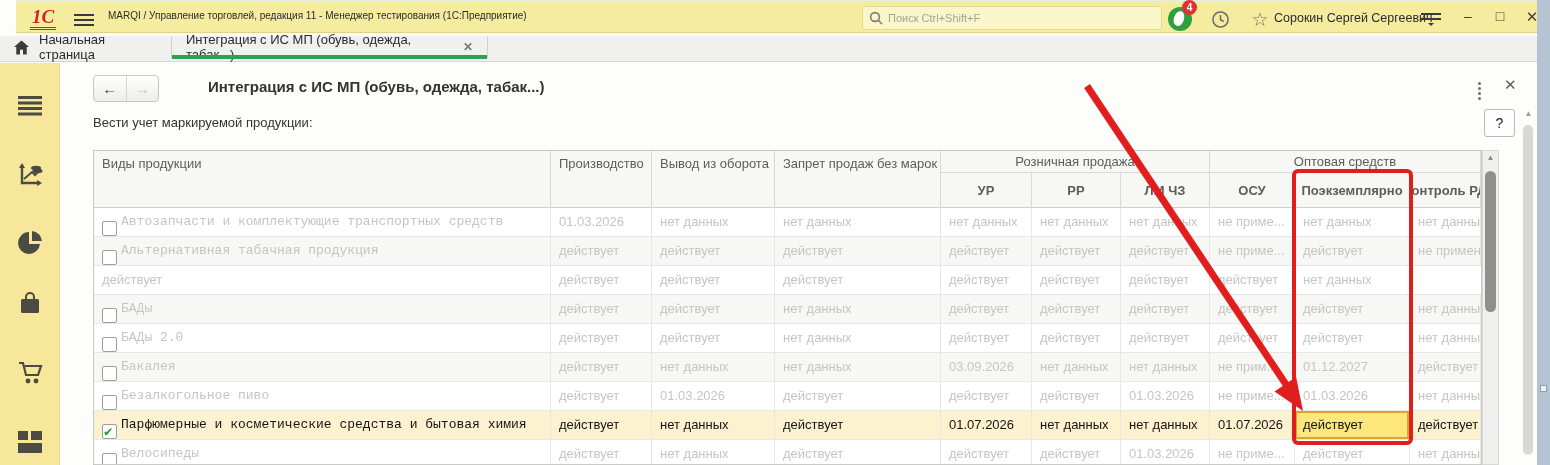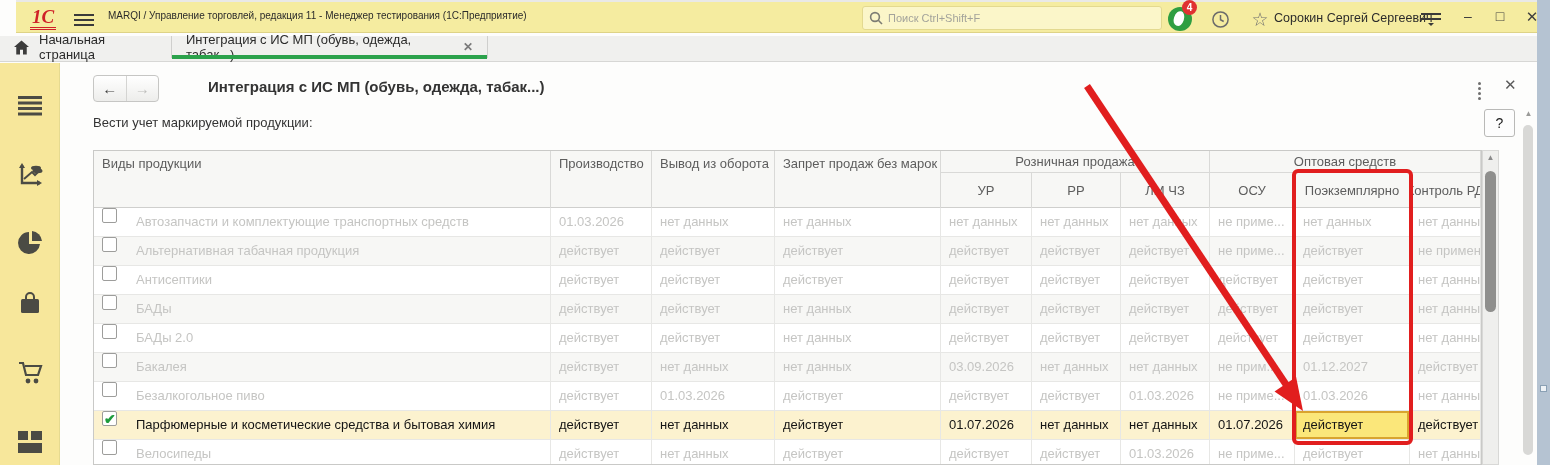--- a/index.html
+++ b/index.html
@@ -51,26 +51,26 @@
   .form-x { position:absolute; left:1444px; top:13px; font-size:15px; color:#5a5a5a; }
   .lead { position:absolute; left:33px; top:52px; color:#333; }
   .helpbtn { position:absolute; left:1424px; top:46px; width:31px; height:28px; border:1px solid #b9b9b7; border-radius:3px; background:#fdfdfd; text-align:center; line-height:26px; font-size:14px; color:#222; }
 
   
   .tbl { position:absolute; left:33px; top:87px; width:1389px; height:315px; border:1px solid #c9c9c7; background:#fff; overflow:hidden; }
   .thead { display:grid; grid-template-columns:457px 101px 123px 166px 91px 89px 89px 85px 115px 71px; grid-template-rows:22px 35px; background:#f7f7f5; color:#5d5d5d; border-bottom:1px solid #cfcfcd; height:57px; }
   .h { border-right:1px solid #d9d9d7; padding:5px 8px; white-space:nowrap; overflow:hidden; }
   .h.span2 { grid-row:1/3; }
   .h.grp { text-align:center; border-bottom:1px solid #d9d9d7; padding-top:3px; }
-  .h.sub { text-align:center; display:flex; align-items:center; justify-content:center; padding:0 4px; }
+  .h.sub { text-align:center; display:flex; align-items:center; justify-content:center; padding:0 4px;font-weight:bold; }
   .trow { display:grid; grid-template-columns:457px 101px 123px 166px 91px 89px 89px 85px 115px 71px; height:29px; border-bottom:1px solid #e7e7e5; color:#c5c5c3; background:#fff; }
   .trow.stripe { background:#f7f7f5; }
   .trow.hl { background:#fcf2cf; color:#141414; }
   .cell { border-right:1px solid #e7e7e5; padding:0 8px; line-height:28px; white-space:nowrap; overflow:hidden; }
-  .name-cell { display:flex; align-items:flex-start; gap:19px; }
+  .name-cell { display:flex; align-items:flex-end; gap:4px;font-family:Liberation Mono, monospace; }
   .cb { width:15px; height:15px; min-width:15px; border:1px solid #9d9d9b; border-radius:2px; background:#fff; position:relative; }
   .cb.on:after { content:"\2714"; position:absolute; left:1px; top:-7px; font-size:14px; color:#1d9b3c; font-weight:bold; }
   .cell.sel { background:#fbe77a; box-shadow:inset 0 0 0 2px #d9a42f; }
 
   
   .tbl-scroll { position:absolute; left:1422px; top:87px; width:17px; height:315px; background:#efefed; border:1px solid #d8d8d6; }
   .tbl-scroll .up { text-align:center; font-size:8px; color:#8a8a8a; line-height:14px; }
   .tbl-scroll .thumb { position:absolute; left:2px; top:20px; width:11px; height:141px; background:#8f8f8d; border-radius:6px; }
   .form-scroll { position:absolute; left:1461px; top:46px; width:15px; height:356px; }
   .form-scroll .up { text-align:center; font-size:8px; color:#9a9a98; }
@@ -243,24 +243,20 @@
           <div class="cell">действует</div>
           <div class="cell">действует</div>
           <div class="cell">действует</div>
           <div class="cell">действует</div>
           <div class="cell">действует</div>
           <div class="cell">не приме...</div>
           <div class="cell">действует</div>
           <div class="cell">не примен...</div>
         </div>
         <div class="trow">
-          <div class="cell name-cell">
-            <span class="cb"></span>
-            <span>Антисептики</span>
-          </div>
           <div class="cell">действует</div>
           <div class="cell">действует</div>
           <div class="cell">действует</div>
           <div class="cell">действует</div>
           <div class="cell">действует</div>
           <div class="cell">действует</div>
           <div class="cell">действует</div>
           <div class="cell">действует</div>
           <div class="cell">нет данных</div>
         </div>

